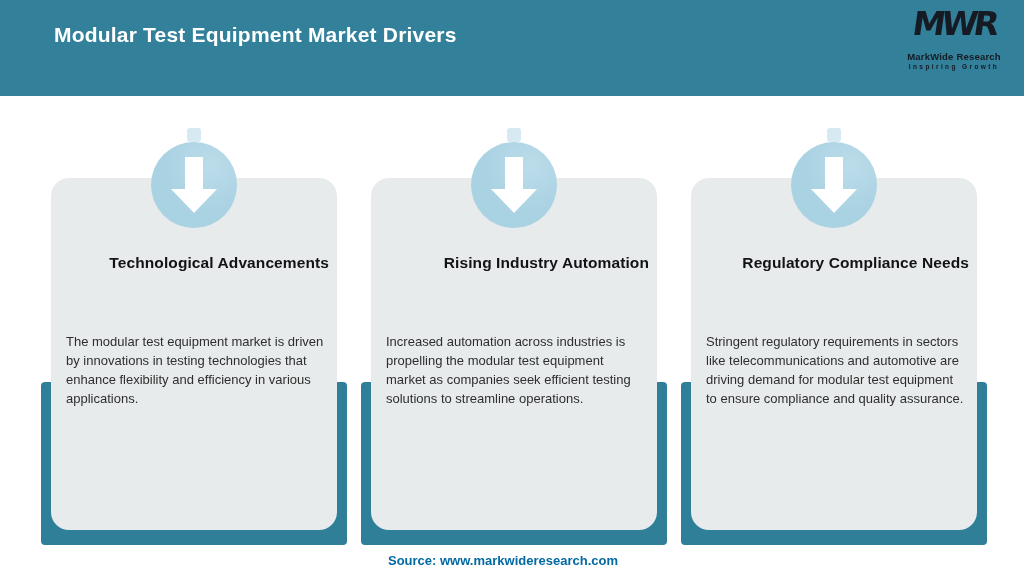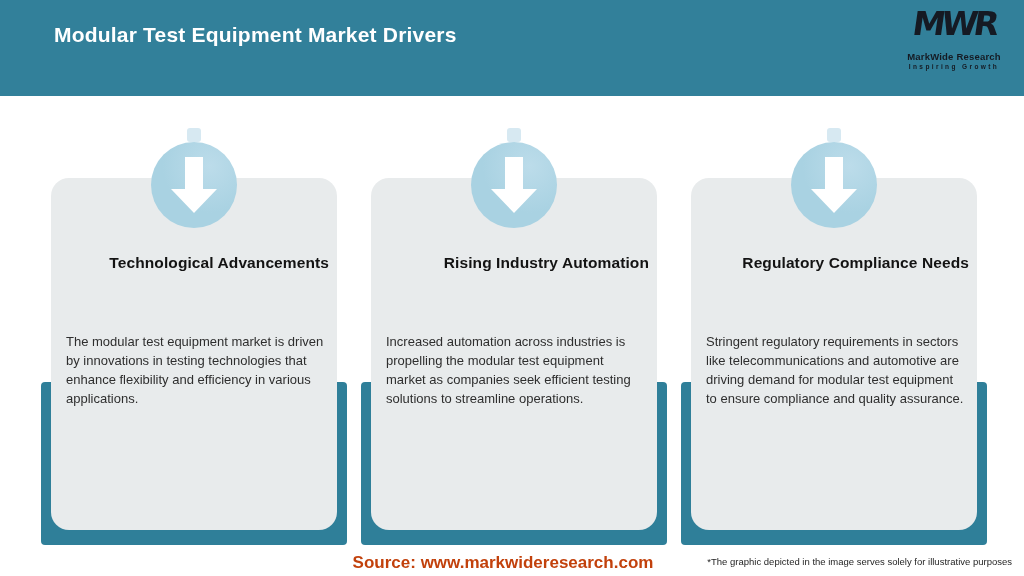--- a/index.html
+++ b/index.html
@@ -56,21 +56,21 @@
     font-size:15.5px; font-weight:bold; color:#131313; letter-spacing:0.1px;
   }
   .card-body {
     position:absolute; top:154px; left:15px; right:12px;
     font-size:13px; line-height:19px; color:#2E2E2E;
   }
 
   
   .source {
     position:absolute; left:503px; top:553px; transform:translateX(-50%);
-    white-space:nowrap; font-size:17px; font-weight:bold; color:#c2410c;
+    white-space:nowrap; font-size:13px; font-weight:bold; color:#0369a1;
   }
   .disclaimer {
     position:absolute; right:12px; top:556px; white-space:nowrap;
     font-size:9.5px; color:#1F1F1F;
   }
 </style>
 </head>
 <body>
 
 <div class="stage">
@@ -120,15 +120,14 @@
     </div>
     <div class="notch"></div>
     <div class="circle">
       <svg viewBox="0 0 86 86">
         <polygon points="34,15 52,15 52,47 66,47 43,71 20,47 34,47" fill="#FFFFFF"></polygon>
       </svg>
     </div>
   </div>
 
   <div class="source">Source: www.markwideresearch.com</div>
-  <div class="disclaimer">*The graphic depicted in the image serves solely for illustrative purposes</div>
 
 </div>
 
 </body></html>

